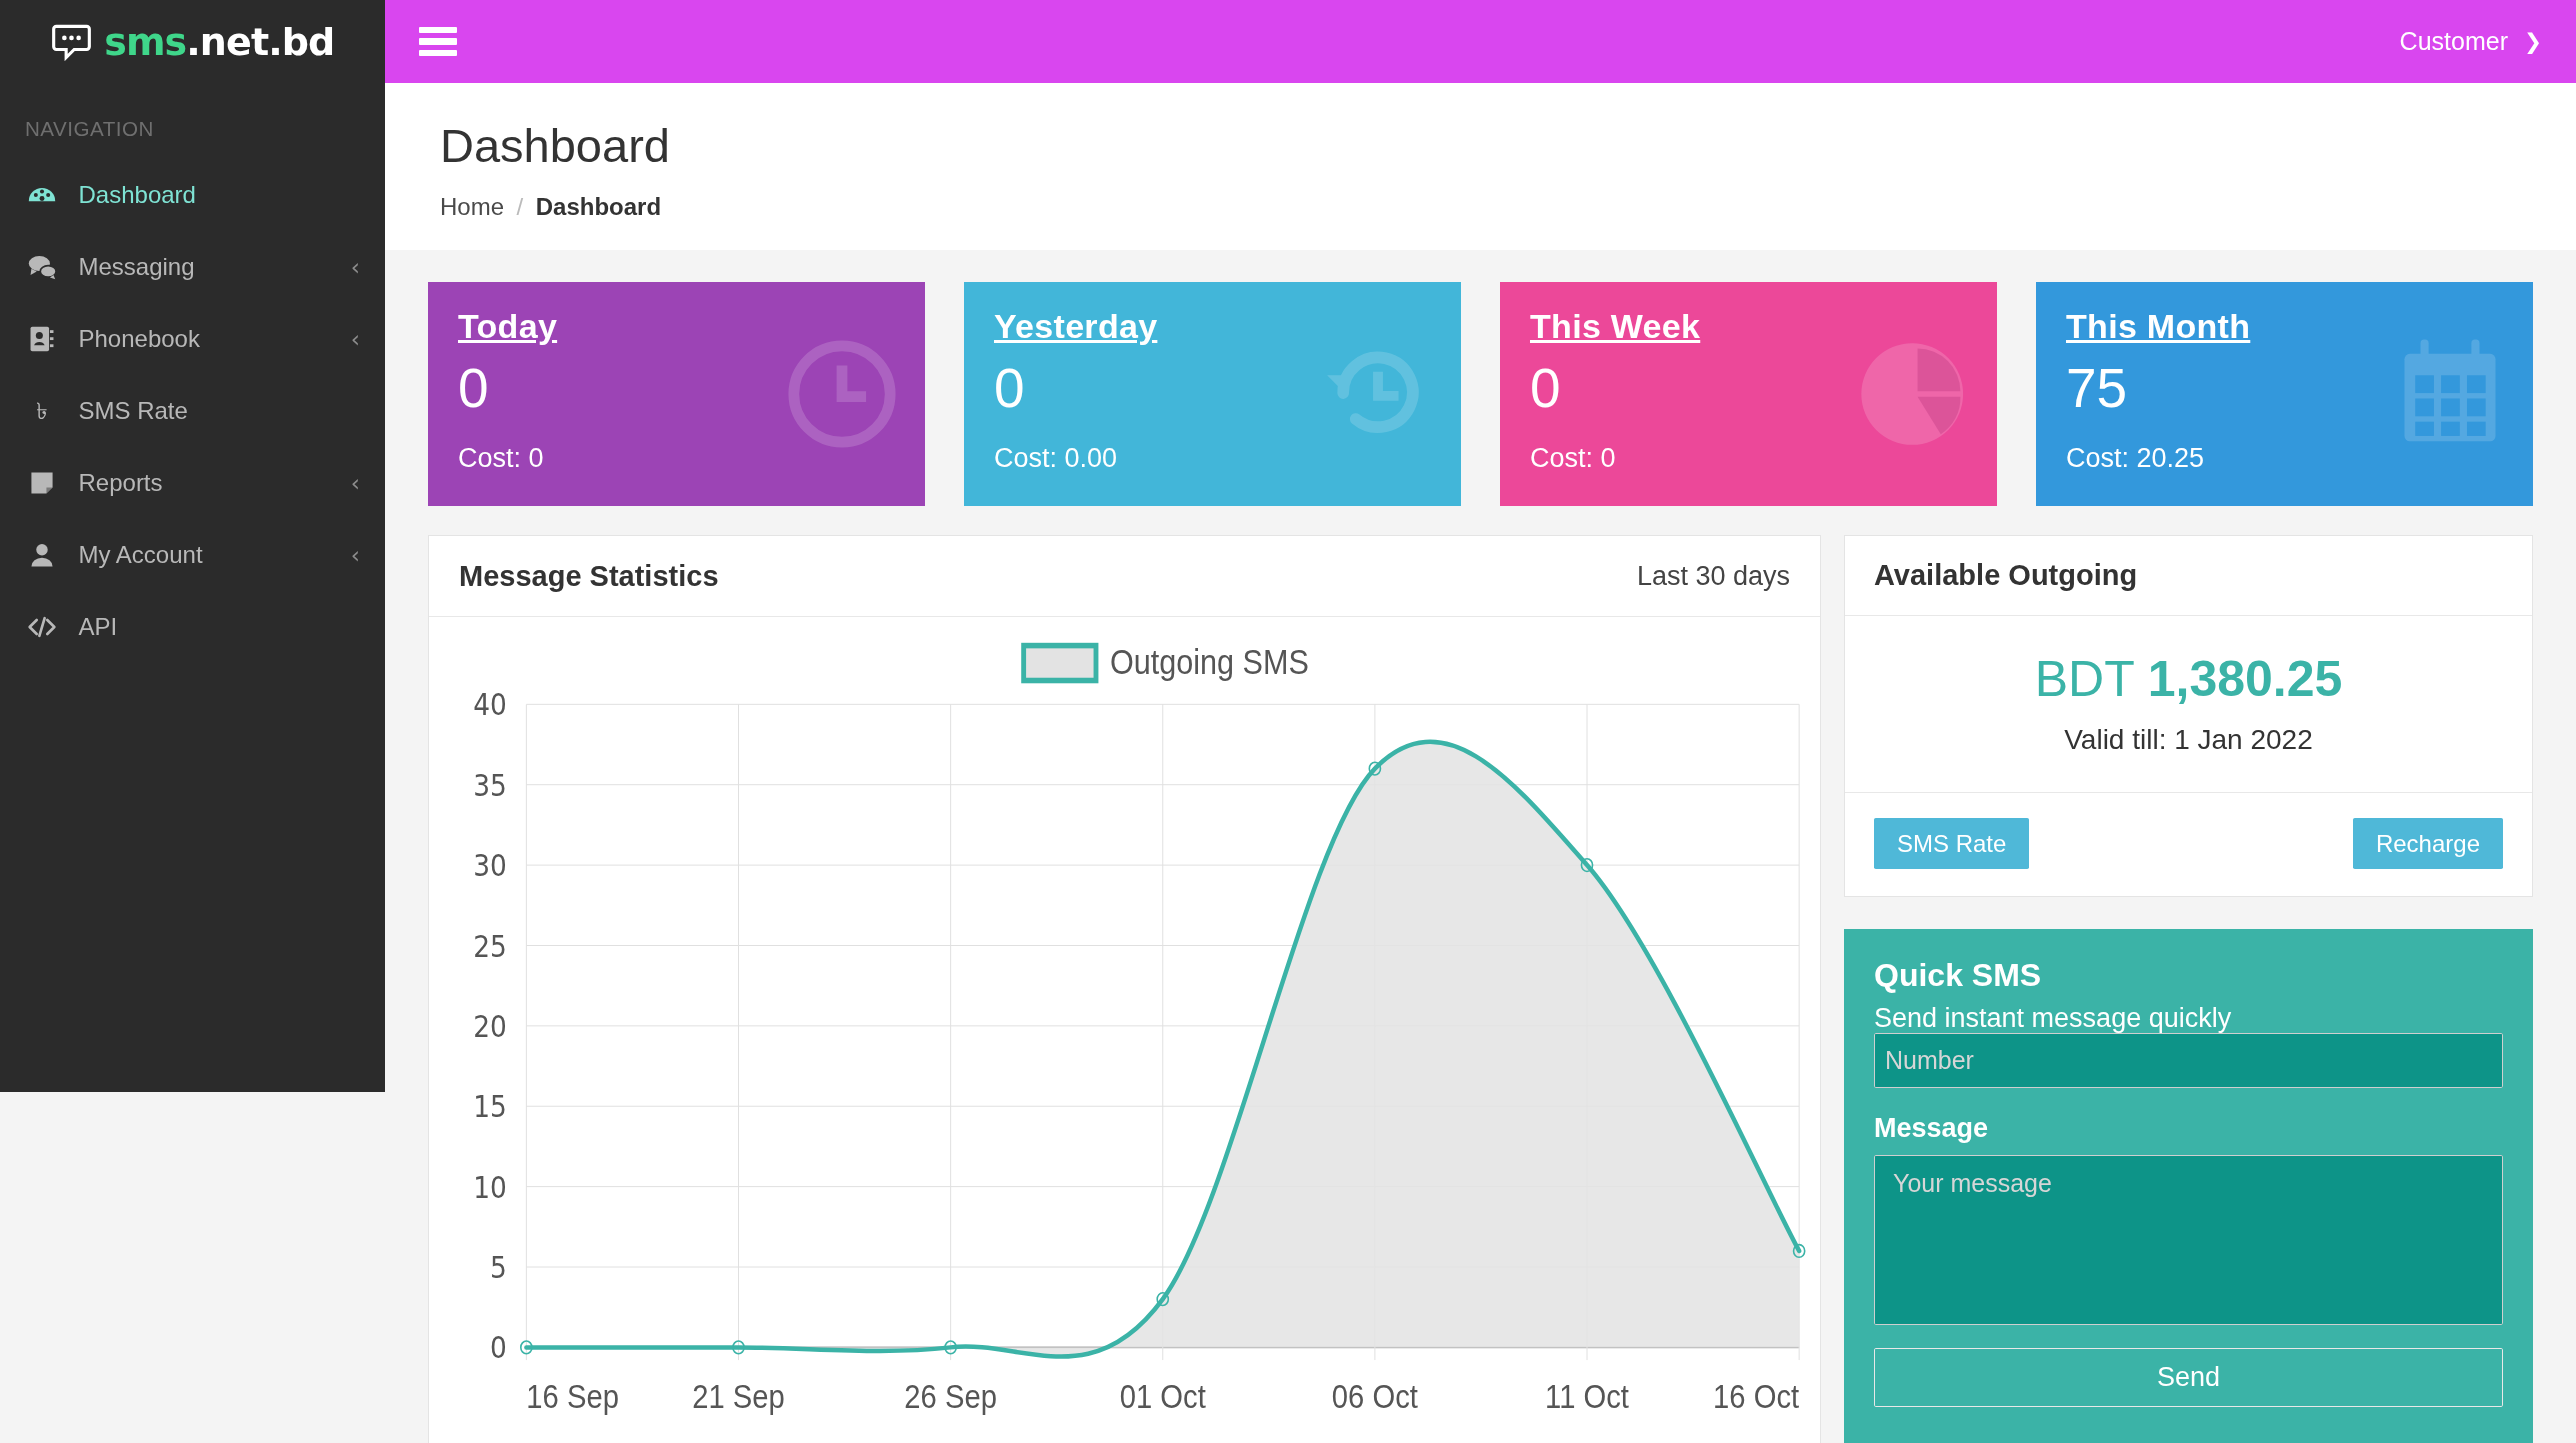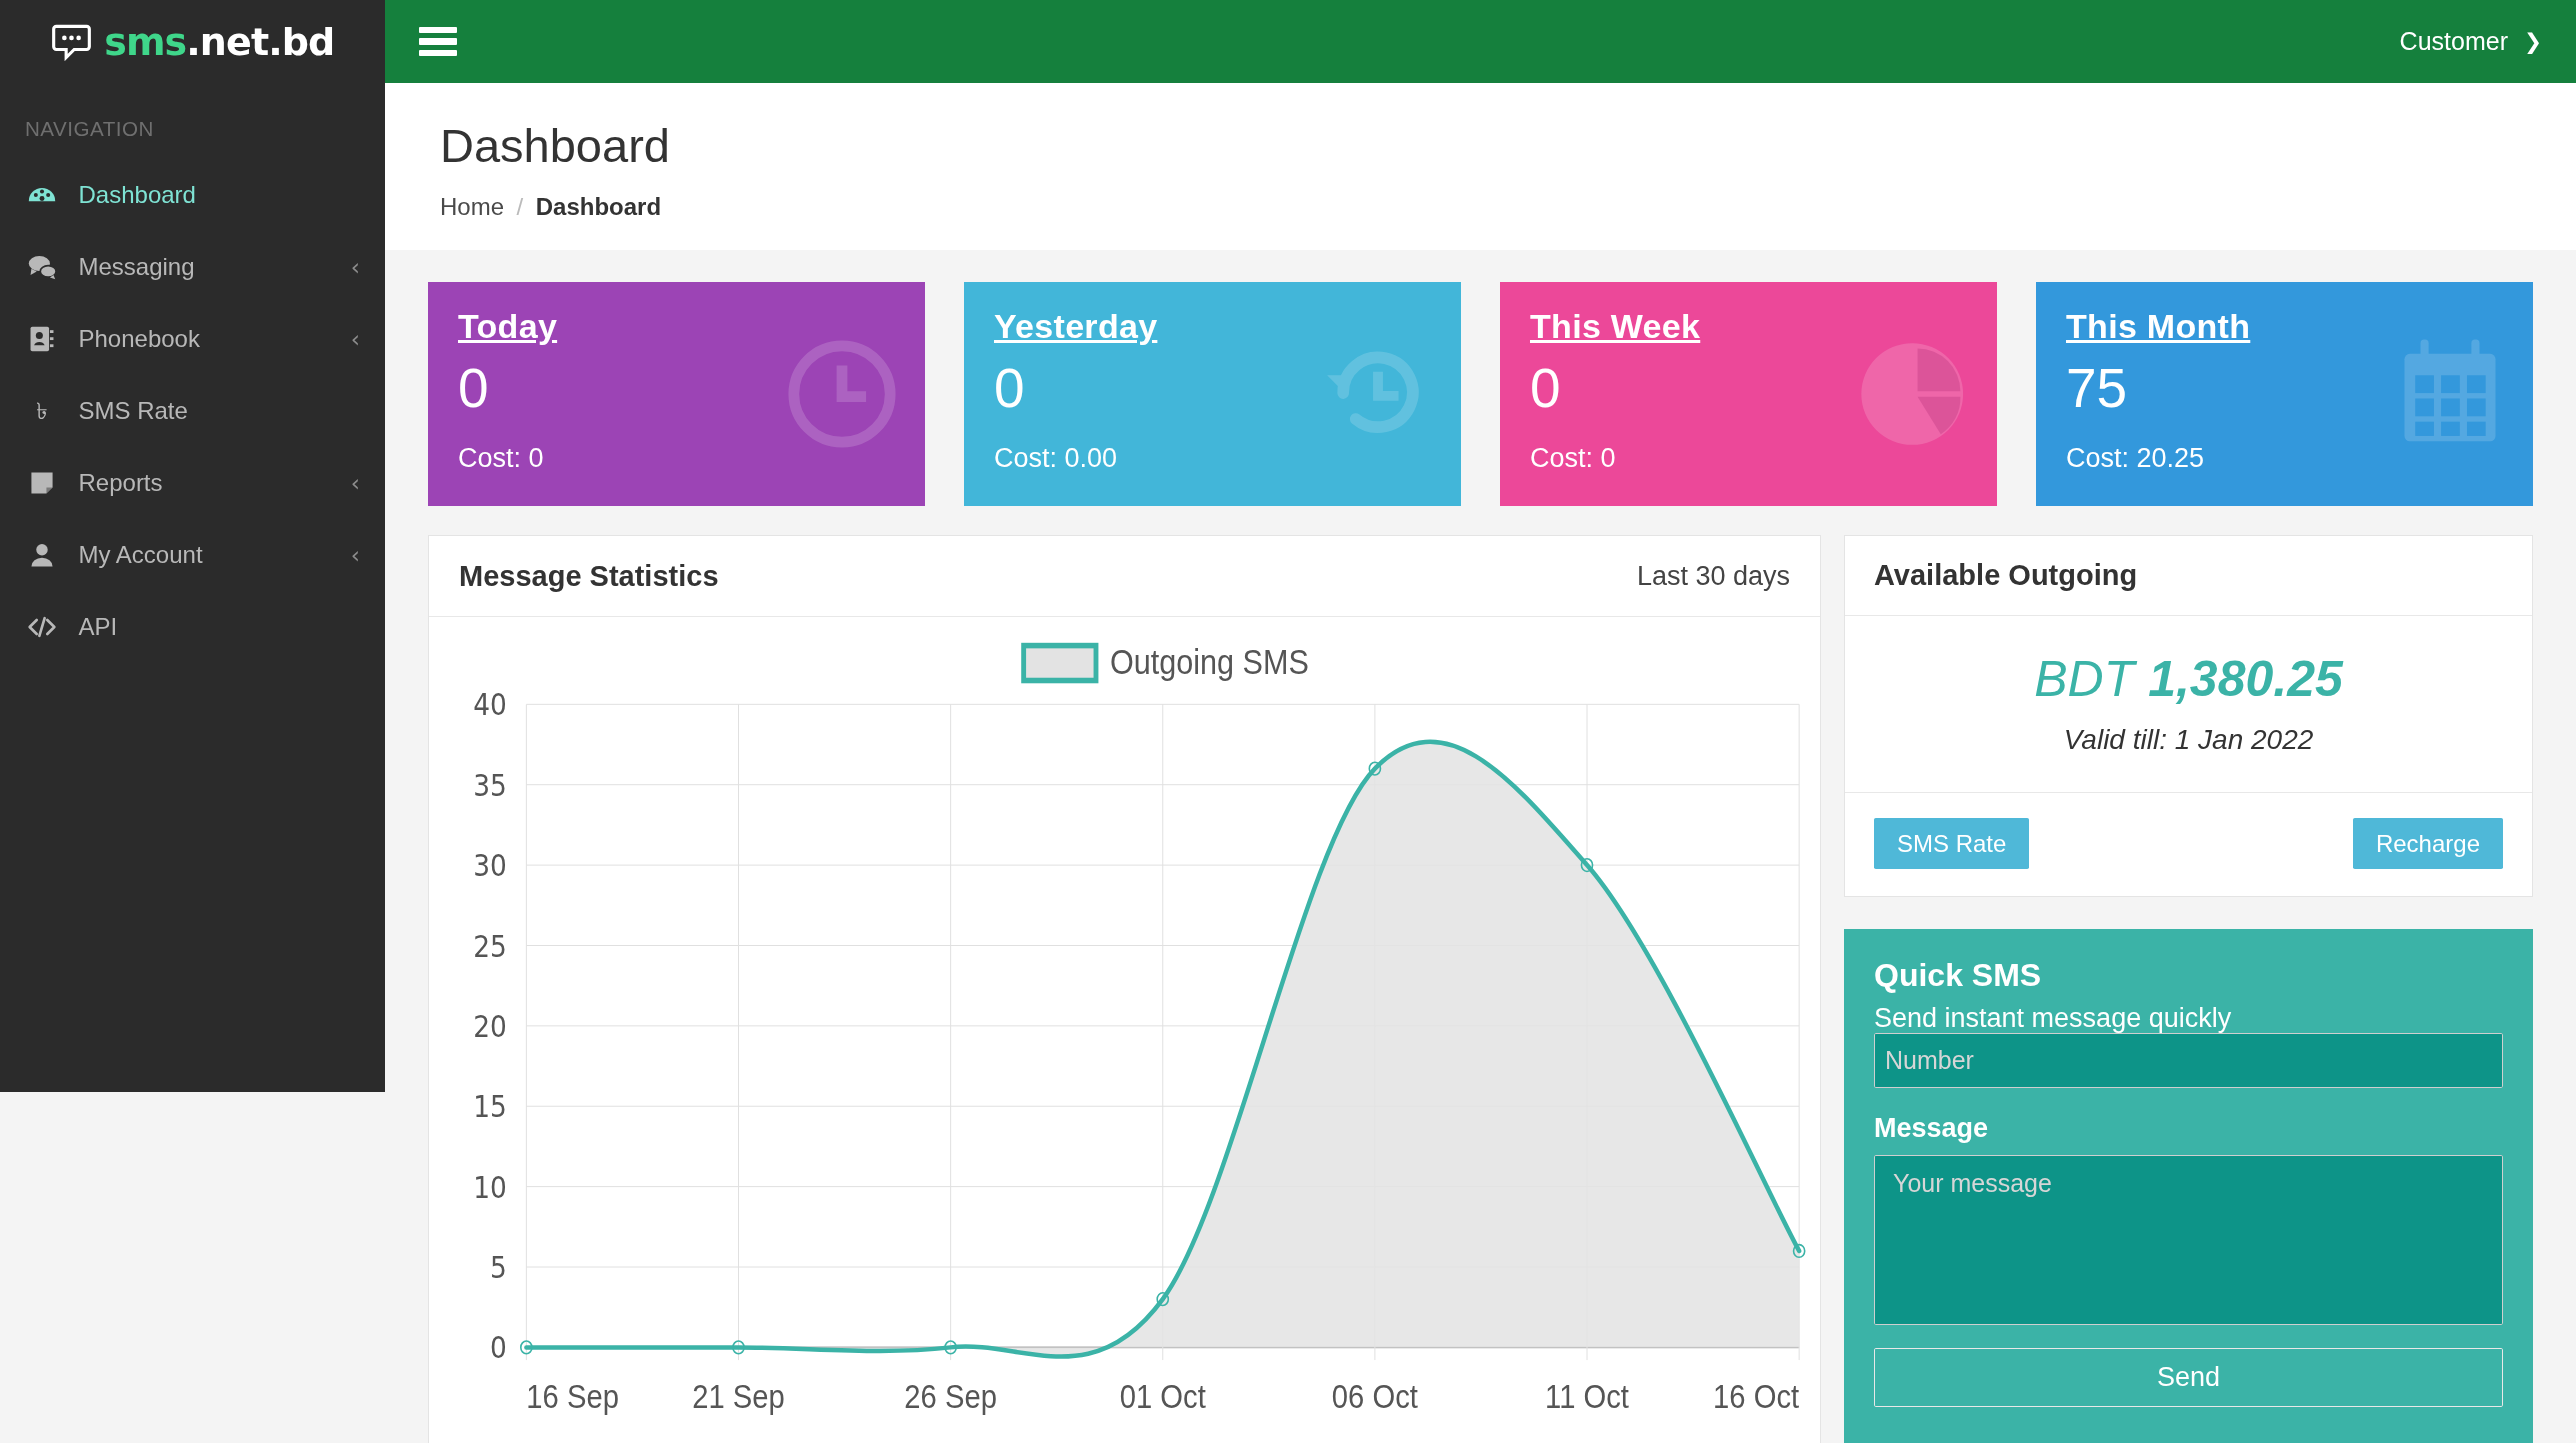--- a/index.html
+++ b/index.html
@@ -67,21 +67,21 @@
   #main {
     flex: 1 1 auto; height: 1444px;
     display: flex; flex-direction: column;
     overflow: hidden;
     background: #f4f4f4;
   }
 
   
   #topbar {
     height: 83px; flex: 0 0 83px;
-    background: #15803d;
+    background: #d946ef;
     display: flex; align-items: center;
     padding: 0 34px 0 34px;
     justify-content: space-between;
     gap: 12px;
   }
   #hamburger {
     width: 38px; height: 30px;
     display: flex; flex-direction: column; justify-content: space-between;
     cursor: pointer;
   }
@@ -198,21 +198,20 @@
   #balance-head {
     padding: 23px 29px;
     border-bottom: 0.9px solid #e8e8e8;
     font-family: "Liberation Sans Narrow", "Liberation Sans", sans-serif;
     font-weight: bold; font-size: 29px; color: #333;
   }
   #balance-body {
     padding: 38px 29px 36px 29px;
     text-align: center;
     border-bottom: 0.9px solid #e8e8e8;
-    font-style: italic;
   }
   #balance-amount {
     font-family: "Liberation Sans Narrow", "Liberation Sans", sans-serif;
     font-size: 50px; color: #3bb3a7; line-height:1;
   }
   #balance-amount .cur { font-weight: 400; }
   #balance-amount .amt { font-weight: bold; }
   #balance-valid {
     margin-top: 19.7px;
     font-family: "Liberation Sans Narrow", "Liberation Sans", sans-serif;

